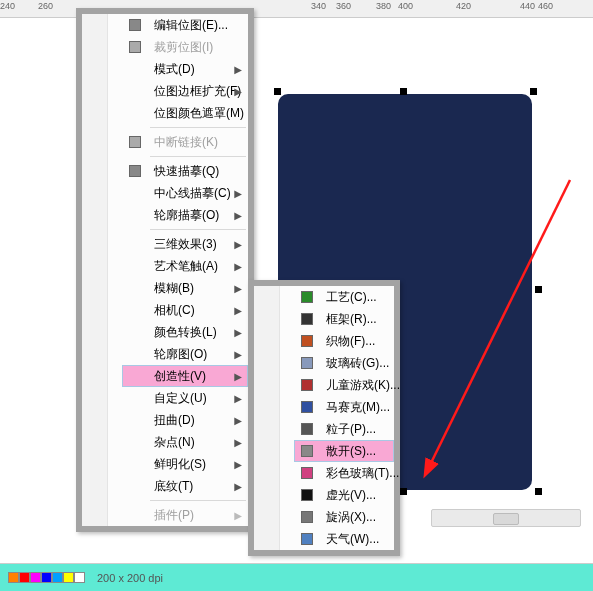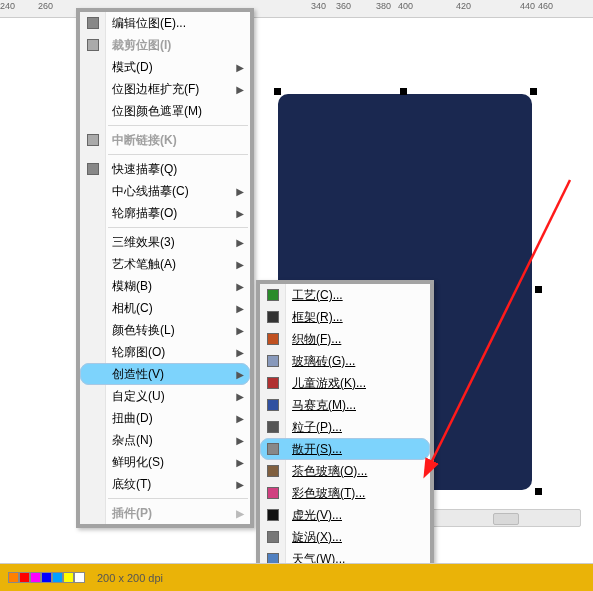--- a/index.html
+++ b/index.html
@@ -8,37 +8,37 @@
   
   .ruler-h { position: absolute; top: 0; left: 0; right: 0; height: 18px; background: #f0f0f0; border-bottom: 1px solid #ccc; font-size: 9px; color: #666; }
   .ruler-h span { position: absolute; top: 1px; }
   
   
   .canvas { position: absolute; top: 18px; left: 0; right: 0; bottom: 28px; background: #fff; }
   .shape { position: absolute; top: 76px; left: 278px; width: 254px; height: 396px; background: #1a2850; border-radius: 10px; }
   .handle { position: absolute; width: 7px; height: 7px; background: #000; }
   
   
-  .statusbar { position: absolute; bottom: 0; left: 0; right: 0; height: 28px; background: #eab308; border-top: 1px solid #ccc; font-size: 11px; color: #555; padding: 6px 8px; display: flex; align-items: center; gap: 6px; }
+  .statusbar { position: absolute; bottom: 0; left: 0; right: 0; height: 28px; background: #5eead4; border-top: 1px solid #ccc; font-size: 11px; color: #555; padding: 6px 8px; display: flex; align-items: center; gap: 6px; }
   .palette { display: flex; }
   .swatch { width: 11px; height: 11px; border: 1px solid #888; }
   
   
-  .menu { position: absolute; background: #fcfcfc; border: 4px solid #a3a3a3; box-shadow: 2px 2px 4px rgba(0,0,0,0.25); font-size: 12px; }
+  .menu { position: absolute; background: #fcfcfc; border: 6px solid #a3a3a3; box-shadow: 2px 2px 4px rgba(0,0,0,0.25); font-size: 12px; padding-left: 40px; }
   .menu-icon-col { position: absolute; top:0; bottom:0; left:0; width:26px; background:#f2f2f2; border-right:1px solid #e4e4e4;}
   .menu-items { position: relative; }
   .menu-item { position: relative; height: 22px; display: flex; align-items: center; padding-left: 32px; padding-right: 18px; color: #000; white-space: nowrap; cursor: default; }
-  .menu-item.disabled { color: #a0a0a0; font-weight: bold; }
-  .menu-item.highlight { background: #7dd3fc; outline: 1px solid #a8c8e4; outline-offset:-1px;border-radius:9px;}
+  .menu-item.disabled { color: #a0a0a0; }
+  .menu-item.highlight { background: #f9a8d4; outline: 1px solid #a8c8e4; outline-offset:-1px;}
   .menu-item .arrow { position: absolute; right: 6px; top: 6px; font-size: 10px; color: #555;}
   .menu-item.disabled .arrow { color: #bbb;}
   .menu-sep { height: 1px; margin: 3px 2px 3px 28px; background: #d9d9d9; }
   .menu-item .ico { position: absolute; left: 5px; top: 3px; width: 16px; height: 16px; display:flex; align-items:center; justify-content:center; font-size:11px;}
   .menu1 { top: 8px; left: 76px; width: 178px; }
-  .menu2 { top: 280px; left: 256px; width: 178px; text-decoration: underline; }
+  .menu2 { top: 280px; left: 248px; width: 152px; }
   
   .ico-box { border:1px solid currentColor; width:12px; height:12px;}
   .arrow-annot { position:absolute; pointer-events:none; }
   
   .scroll-stub { position:absolute; right:12px; bottom:36px; width:150px; height:18px; background:#eaeaea; border:1px solid #ccc; border-radius:2px;}
   .scroll-stub::after{content:""; position:absolute; left:50%; top:3px; width:24px; height:10px; background:#d9d9d9; border:1px solid #bbb; border-radius:2px; transform:translateX(-50%);}
 </style>
 </head>
 <body>
 
@@ -214,26 +214,20 @@
         <span class="ico">
           <span class="ico-box" style="background:#555; border-color:#666"></span>
         </span>
         <span>粒子(P)...</span>
       </div>
       <div class="menu-item highlight">
         <span class="ico">
           <span class="ico-box" style="background:#888; border-color:#666"></span>
         </span>
         <span>散开(S)...</span>
-      </div>
-      <div class="menu-item">
-        <span class="ico">
-          <span class="ico-box" style="background:#806040; border-color:#666"></span>
-        </span>
-        <span>茶色玻璃(O)...</span>
       </div>
       <div class="menu-item">
         <span class="ico">
           <span class="ico-box" style="background:#d04080; border-color:#666"></span>
         </span>
         <span>彩色玻璃(T)...</span>
       </div>
       <div class="menu-item">
         <span class="ico">
           <span class="ico-box" style="background:#111; border-color:#666"></span>

